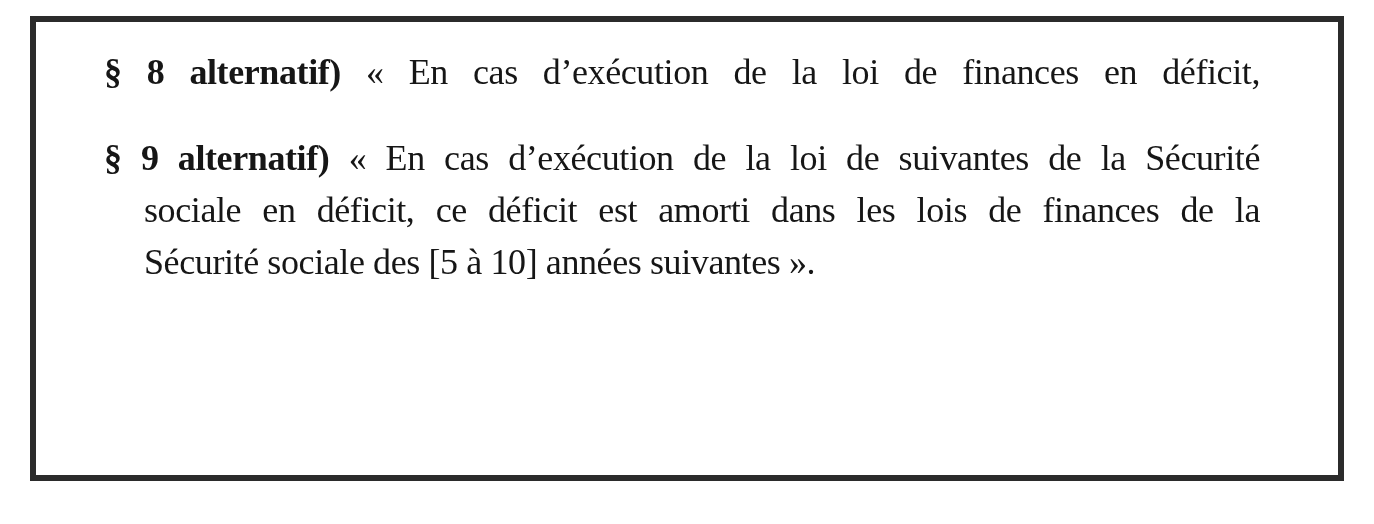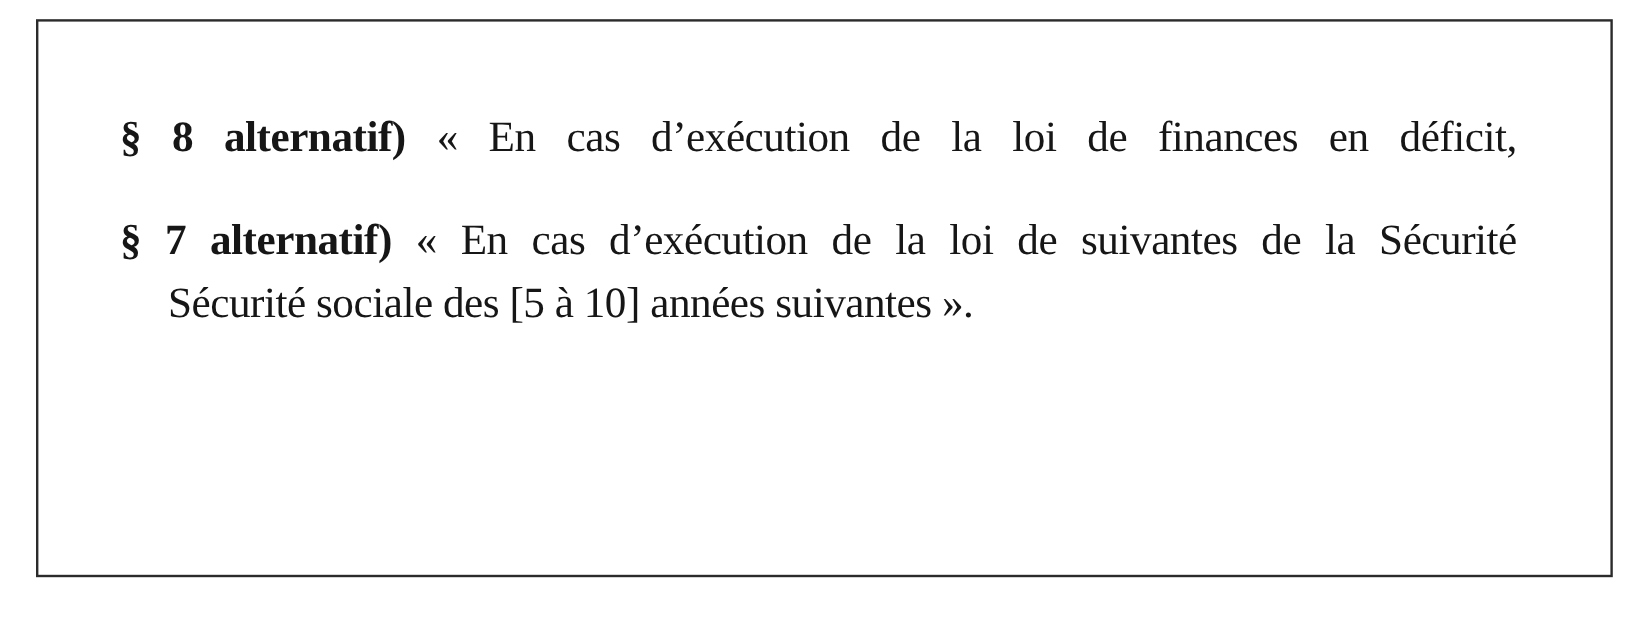--- a/index.html
+++ b/index.html
@@ -15,23 +15,23 @@
     overflow: hidden;
     font-family: "Liberation Serif", "DejaVu Serif", serif;
   }
   .quote-box {
     position: absolute;
     left: 30px;
     top: 16px;
     width: 1314px;
     height: 465px;
     box-sizing: border-box;
-    border: 2px solid #7f1d1d;
+    border: 6px solid #7f1d1d;
     background: #ffffff;
-    padding: 70px 78px 0 108px;
+    padding: 24px 78px 0 108px;
   }
   .para {
     margin: 0 0 34px 0;
     color: #161616;
   }
   .line {
     white-space: nowrap;
     line-height: 52px;
     font-size: 36px;
     letter-spacing: -0.4px;
@@ -52,18 +52,19 @@
 <body>
 
 <div class="page" style="background: rgb(255, 255, 255);">
   <div class="quote-box" style="border-color: rgb(43, 43, 43); background: rgb(255, 255, 255);">
 
     <div class="para" style="color: rgb(22, 22, 22);">
       <div class="line first"><span class="marker">§ 8 alternatif)</span> <span>« En cas d’exécution de la loi de finances en déficit,</span></div>
     </div>
 
     <div class="para" style="color: rgb(22, 22, 22);">
-      <div class="line first"><span class="marker">§ 7 alternatif)</span> <span>« En cas d’exécution de la loi de suivantes de la Sécurité</span></div>
+      <div class="line first"><span class="marker">§ 9 alternatif)</span> <span>« En cas d’exécution de la loi de suivantes de la Sécurité</span></div>
+      <div class="line">sociale en déficit, ce déficit est amorti dans les lois de finances de la</div>
       <div class="line last">Sécurité sociale des [5 à 10] années suivantes ».</div>
     </div>
 
   </div>
 </div>
 
 </body></html>

